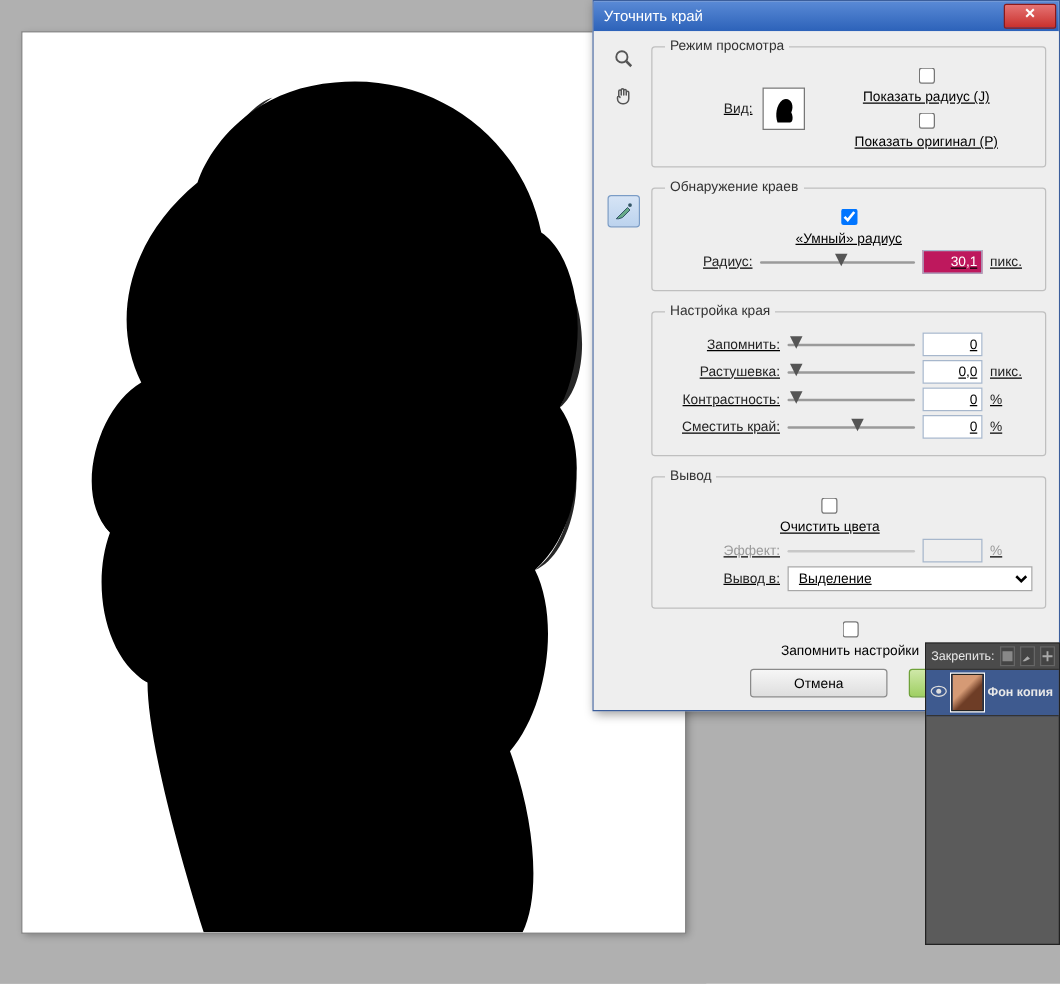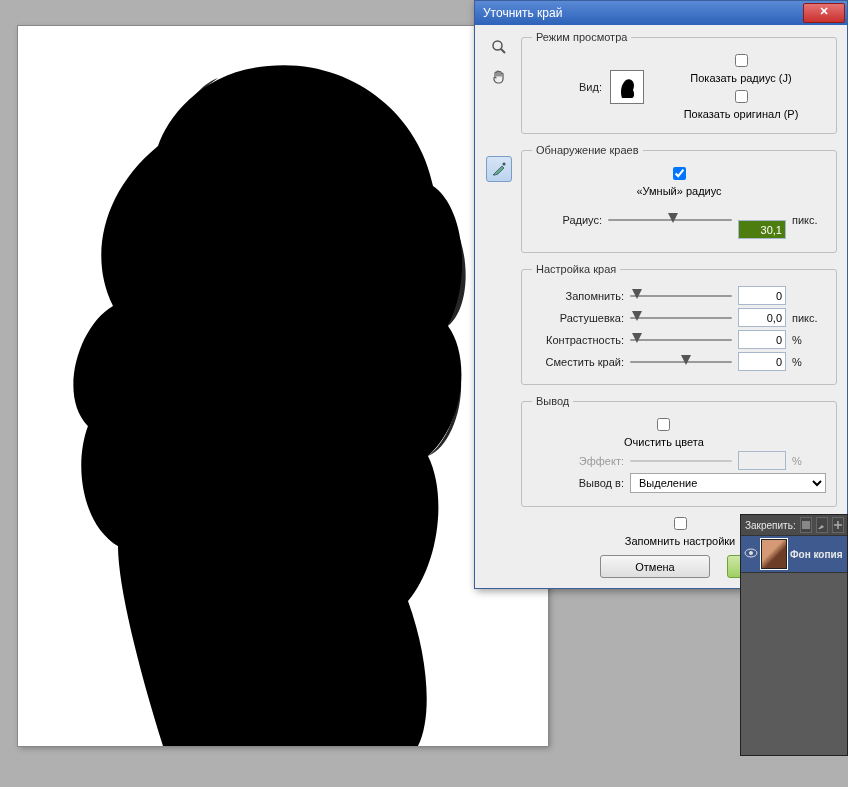--- a/index.html
+++ b/index.html
@@ -73,21 +73,21 @@
   .toolbtn { width: 24px; height: 24px; display: flex; align-items: center; justify-content: center; cursor: pointer; border-radius: 3px; }
   .toolbtn.pressed { background: linear-gradient(#d6e4f5,#bcd3ee); border: 1px solid #7a9cc6; }
   fieldset {
     border: 1px solid #bfbfbf;
     border-radius: 3px;
     margin: 0 0 10px 0;
     padding: 8px 10px 10px 10px;
     background: #eee;
   }
   legend { padding: 0 4px; color: #333; font-size: 11px; }
-  .row { display: flex; align-items: center; gap: 6px; margin: 3px 0; }
+  .row { display: flex; align-items: center; gap: 6px; margin: 3px 0; text-decoration: underline; }
   .lbl { width: 92px; text-align: right; color: #222; }
   .lbl.small { width: 70px; }
   .lbl.disabled { color: #9a9a9a; }
   .slider {
     flex: 1;
     height: 18px;
     position: relative;
   }
   .track {
     position: absolute; left: 0; right: 0; top: 8px;
@@ -105,21 +105,21 @@
   .numbox {
     width: 40px;
     height: 17px;
     border: 1px solid #a7b7cc;
     background: #fff;
     font-size: 11px;
     text-align: right;
     padding: 0 3px;
     box-sizing: content-box;
   }
-  .numbox.sel { background: #4d7c0f; color: #fff; margin-top: 20px; }
+  .numbox.sel { background: #be185d; color: #fff; }
   .numbox.disabled { background: #eee; color: #999; }
   .unit { width: 34px; color: #222; }
   .chk { display: flex; align-items: center; gap: 5px; flex-direction: column; }
   .chk input { margin: 0; }
   .selectbox {
     flex: 1;
     height: 20px;
     border: 1px solid #a7a7a7;
     background: #fff;
     font-size: 11px;

